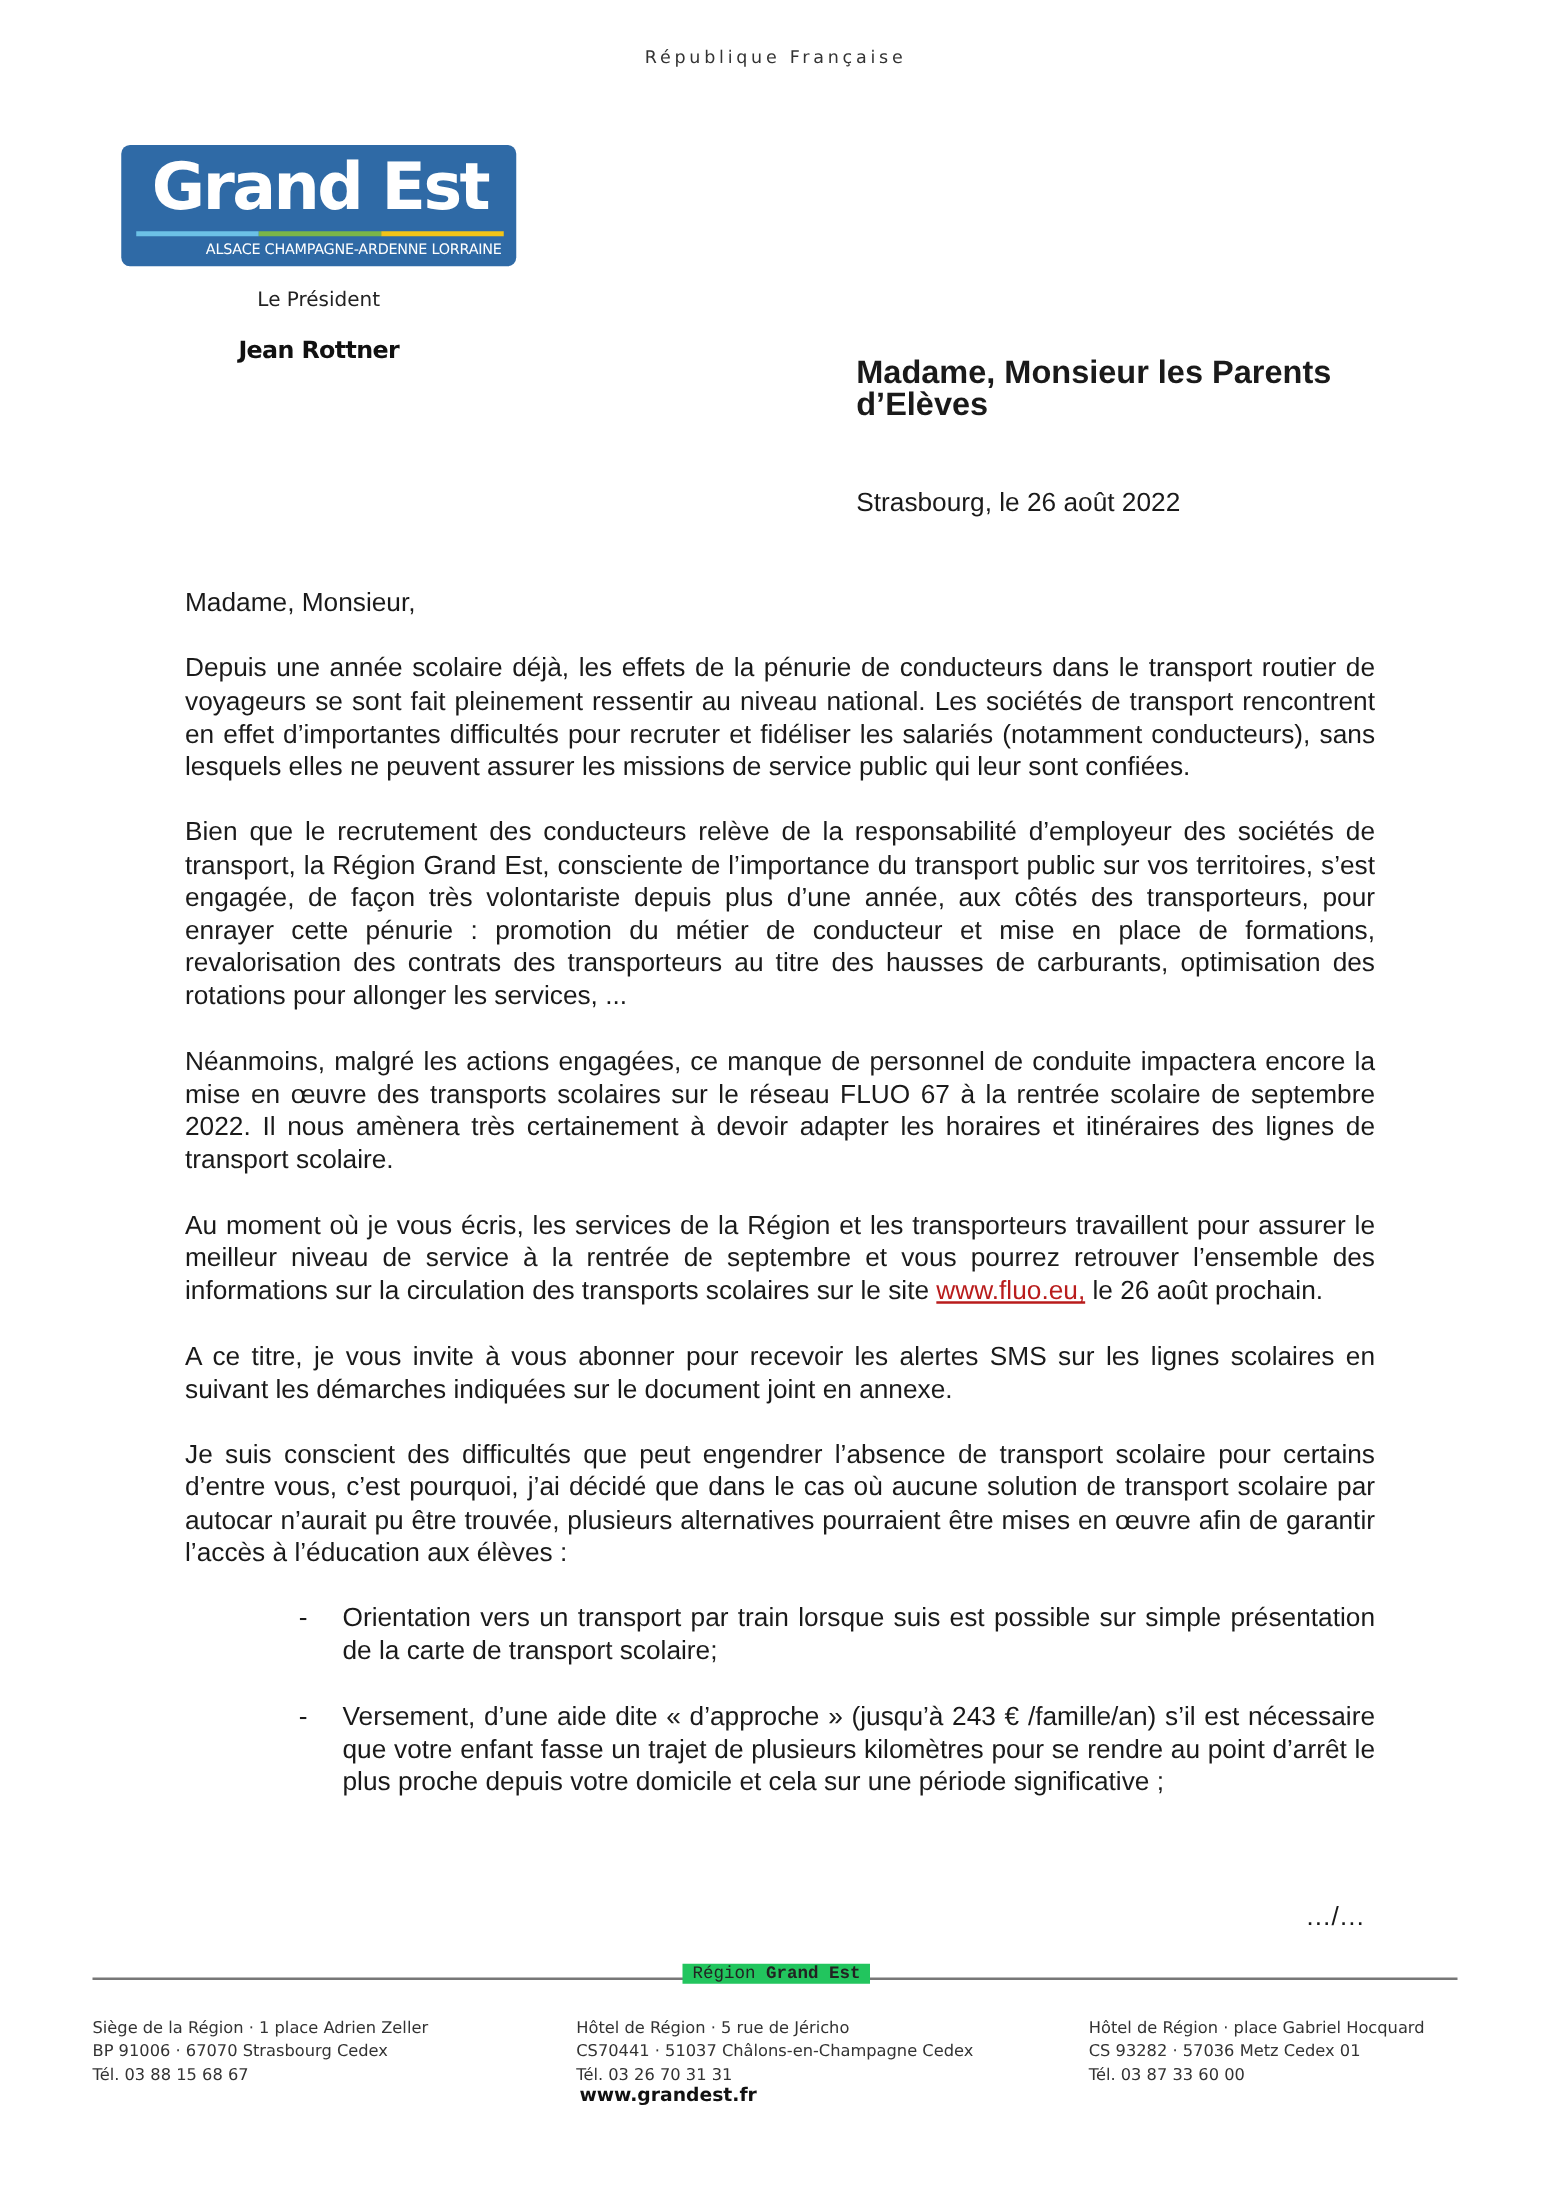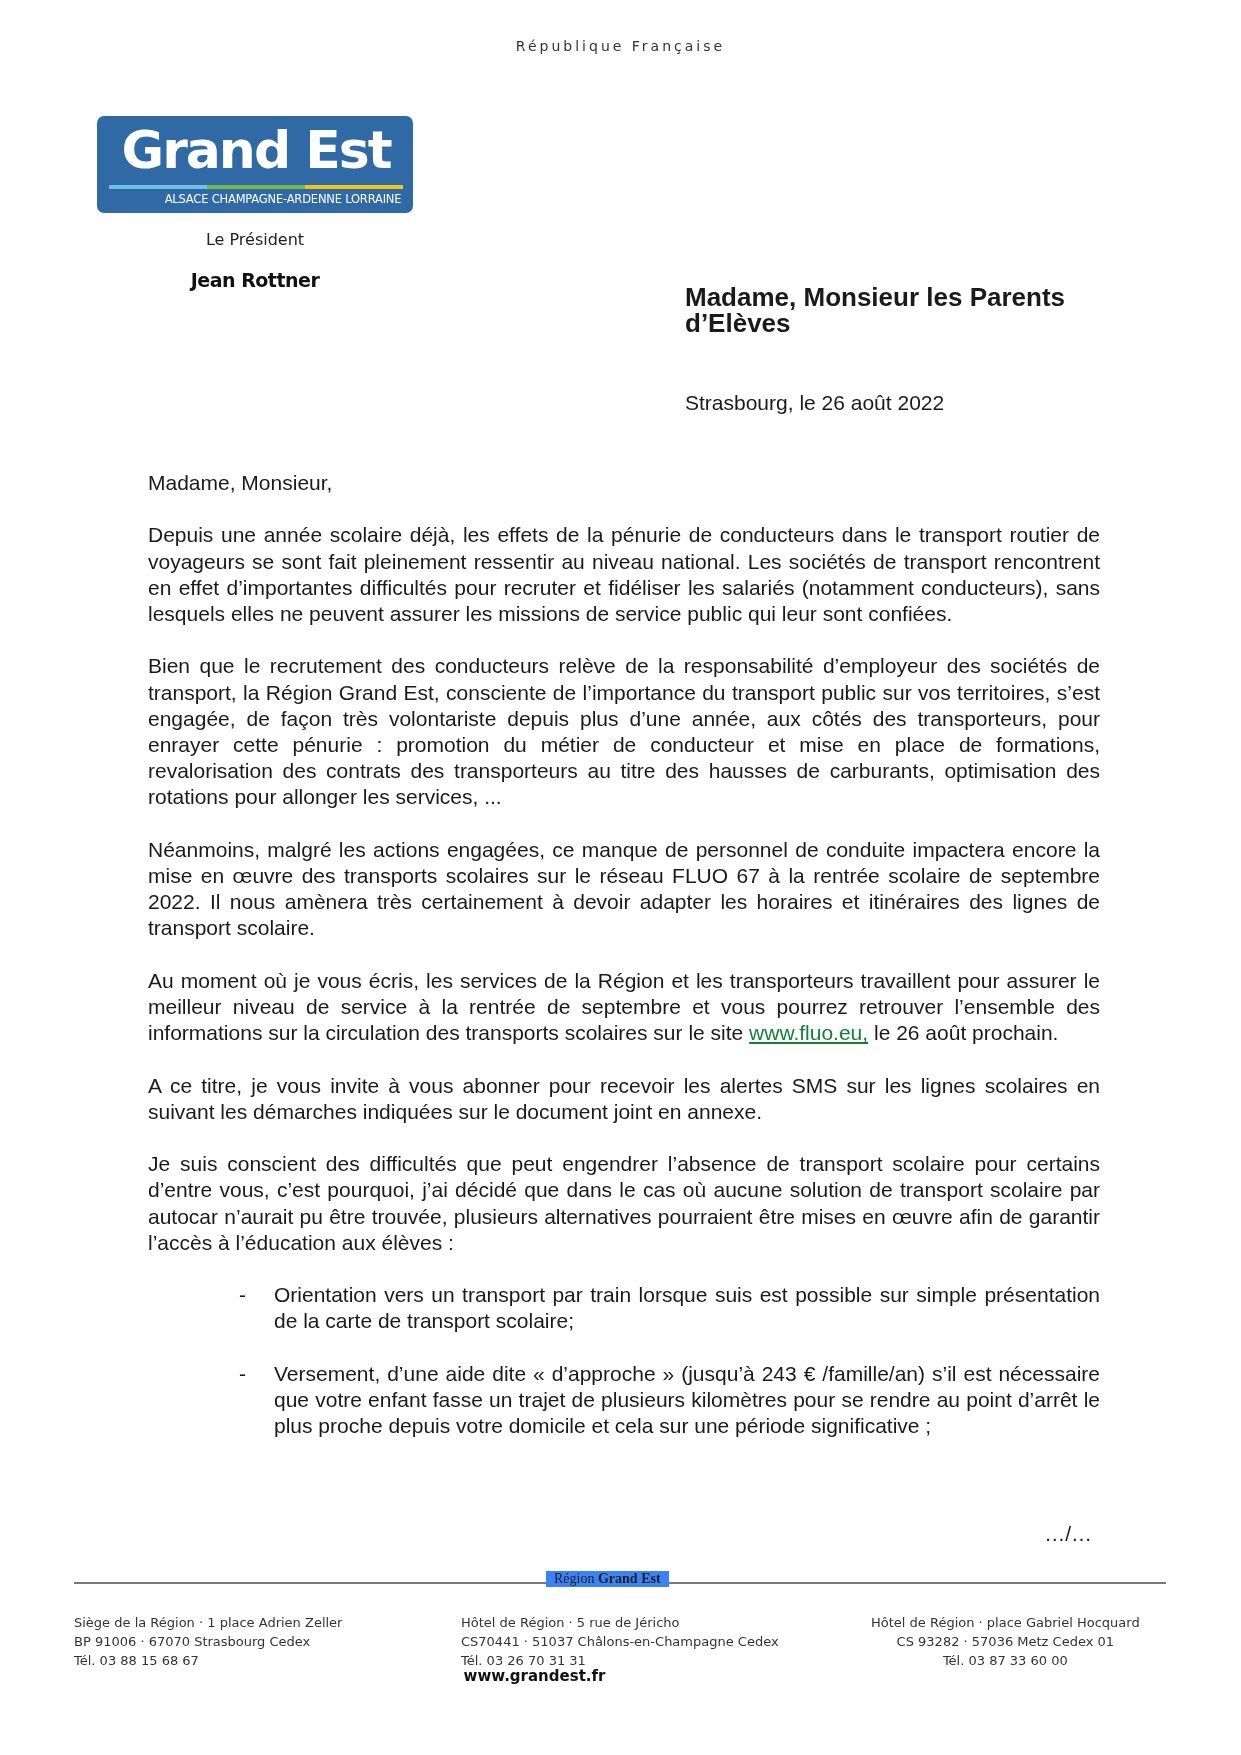--- a/index.html
+++ b/index.html
@@ -17,28 +17,28 @@
                font-family: "DejaVu Sans", sans-serif; font-size: 11.5px; color: #fff; letter-spacing: -0.2px; }
   .president { left: 97px; width: 316px; top: 230px; text-align: center;
                font-family: "DejaVu Sans", sans-serif; font-size: 16px; color: #222; }
   .signatory { left: 97px; width: 316px; top: 269px; text-align: center;
                font-family: "DejaVu Sans", sans-serif; font-size: 19px; font-weight: bold; color: #111; letter-spacing: -0.5px; }
   .recipient { left: 685px; top: 284px; font-size: 26px; font-weight: bold; line-height: 26px; }
   .date { left: 685px; top: 391px; font-size: 21px; }
   .body { left: 148px; top: 470px; width: 952px; font-size: 21px; line-height: 26.2px; }
   .body p { margin: 0 0 26.2px 0; text-align: justify; }
   .body .salutation { text-align: left; }
-  .body a { color: #15803d; text-decoration: underline; }
+  .body a { color: #b91c1c; text-decoration: underline; }
   .bullets { margin: 0; padding: 0; list-style: none; }
   .bullets li { position: relative; padding-left: 126px; margin-bottom: 26.2px; text-align: justify; }
   .bullets .dash { position: absolute; left: 91px; top: 0; }
   .cont { left: 900px; width: 192px; top: 1522px; text-align: right; font-size: 21px; }
   .footer-line { left: 74px; top: 1582px; width: 1092px; height: 2px; background: #777; }
-  .footer-label { left: 546px; top: 1571px; padding: 0 8px; background: #3b82f6;
-                  font-family: Liberation Serif, serif; font-size: 14px; color: #222; }
+  .footer-label { left: 546px; top: 1571px; padding: 0 8px; background: #22c55e;
+                  font-family: Liberation Mono, monospace; font-size: 14px; color: #222; }
   .footer-label b { font-weight: bold; }
   .addr { top: 1613px; font-family: "DejaVu Sans", sans-serif; font-size: 13px; line-height: 19px; color: #333; }
   .addr div { white-space: nowrap; }
   .site { left: 0; width: 1069px; top: 1667px; text-align: center;
           font-family: "DejaVu Sans", sans-serif; font-size: 15px; font-weight: bold; color: #111; }
 </style>
 </head>
 <body>
 
 <div class="abs rf">République Française</div>
@@ -83,19 +83,19 @@
 <div class="abs addr" style="left:74px;">
   <div>Siège de la Région · 1 place Adrien Zeller</div>
   <div>BP 91006 · 67070 Strasbourg Cedex</div>
   <div>Tél. 03 88 15 68 67</div>
 </div>
 <div class="abs addr" style="left:461px;">
   <div>Hôtel de Région · 5 rue de Jéricho</div>
   <div>CS70441 · 51037 Châlons-en-Champagne Cedex</div>
   <div>Tél. 03 26 70 31 31</div>
 </div>
-<div class="abs addr" style="left:871px;text-align:center;">
+<div class="abs addr" style="left:871px;">
   <div>Hôtel de Région · place Gabriel Hocquard</div>
   <div>CS 93282 · 57036 Metz Cedex 01</div>
   <div>Tél. 03 87 33 60 00</div>
 </div>
 
 <div class="abs site">www.grandest.fr</div>
 
 </body></html>

